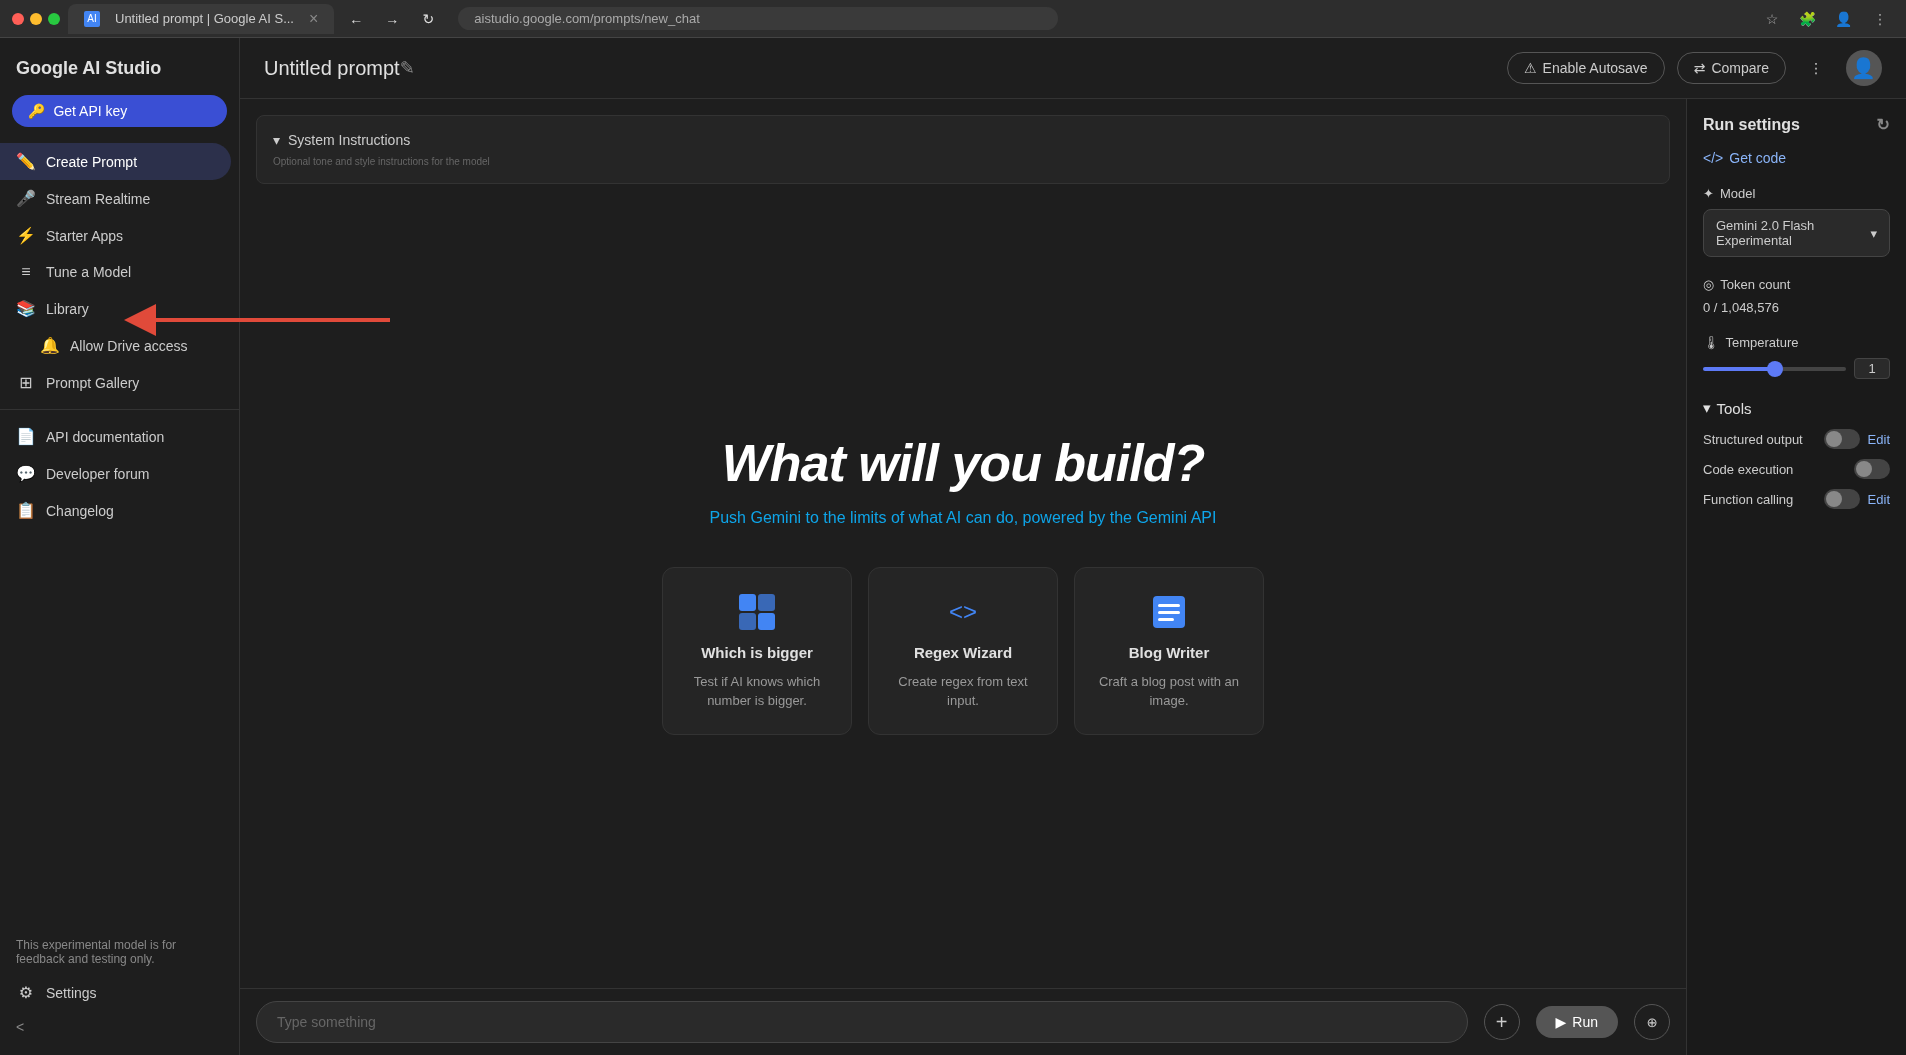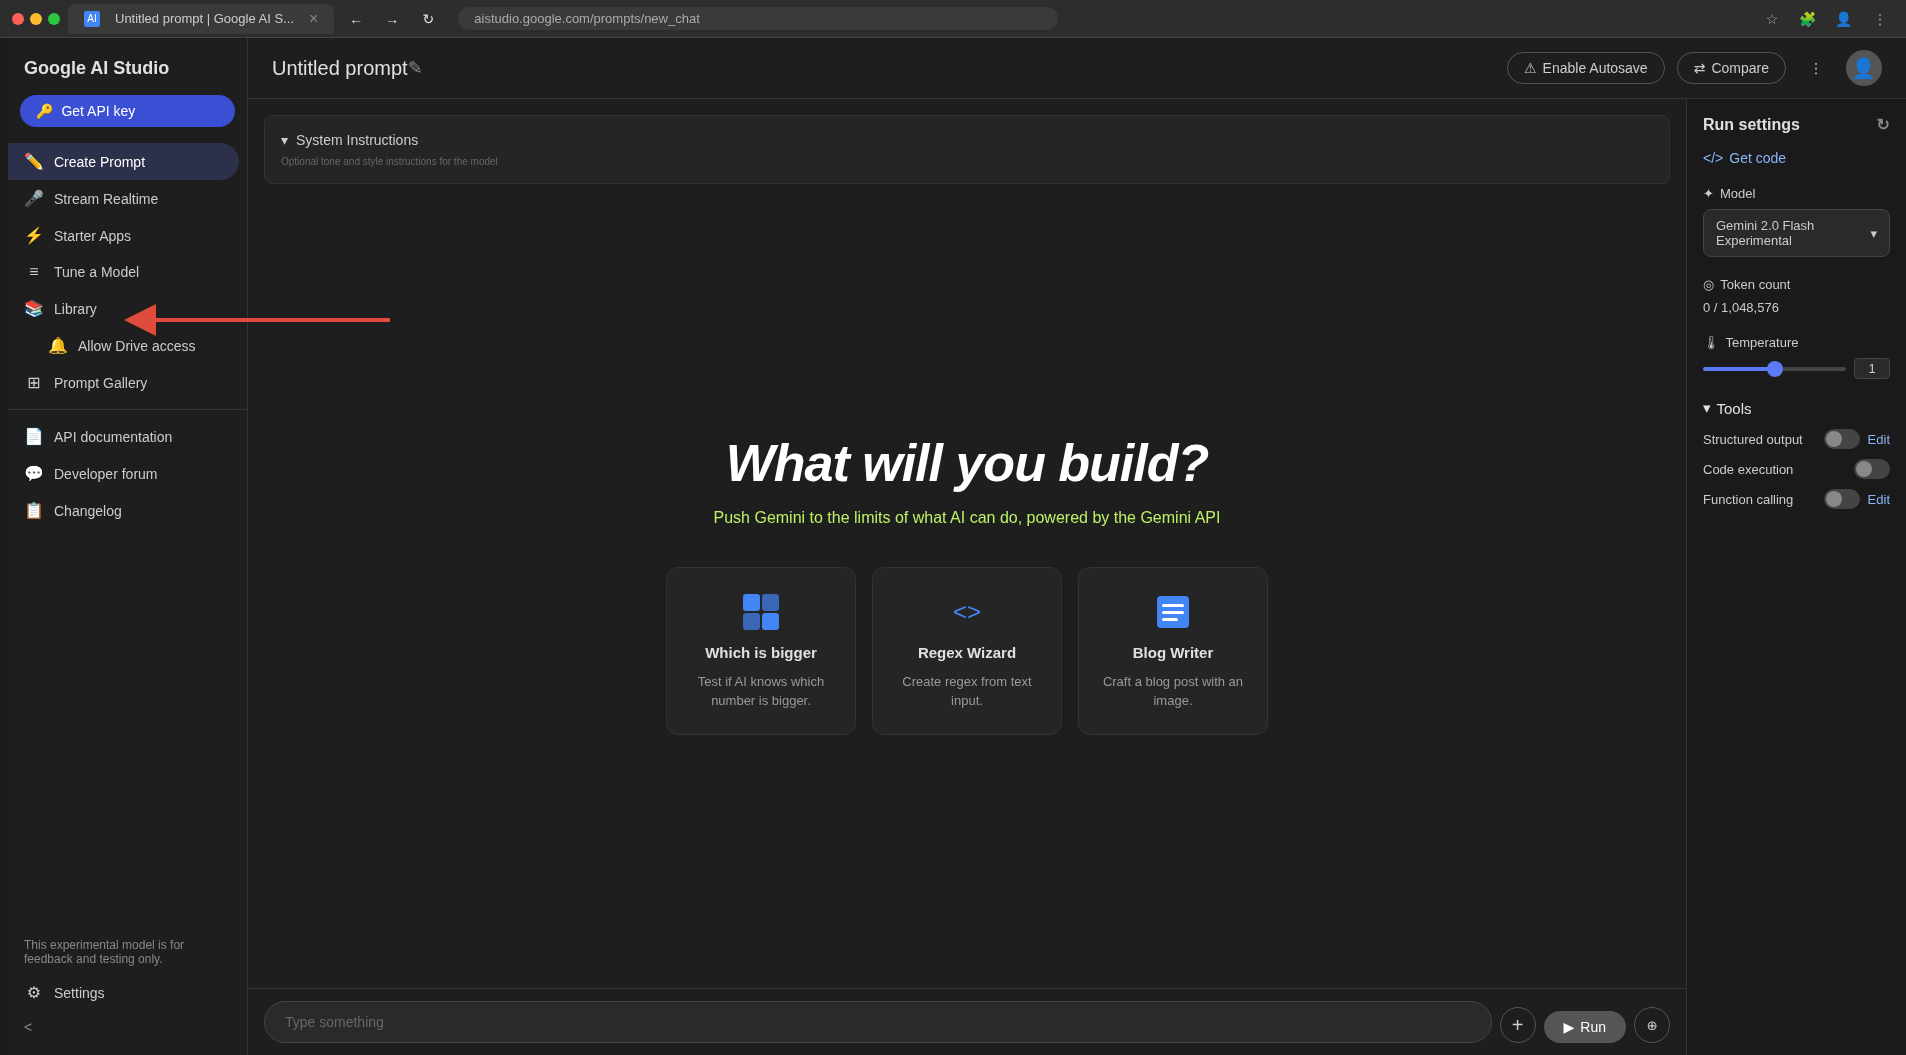--- a/index.html
+++ b/index.html
@@ -13,21 +13,21 @@
     .dot-yellow { background: #febc2e; }
     .dot-green { background: #28c840; }
     .browser-tab { background: #3a3a3a; border-radius: 8px 8px 0 0; padding: 6px 16px; display: flex; align-items: center; gap: 15px; font-size: 13px; color: #ccc; min-width: 200px; }
     .browser-tab .tab-favicon { width: 16px; height: 16px; background: #4285f4; border-radius: 2px; display: flex; align-items: center; justify-content: center; font-size: 10px; color: white; }
     .tab-close { margin-left: auto; color: #888; cursor: pointer; font-size: 16px; }
     .browser-address { background: #3a3a3a; border-radius: 20px; padding: 4px 16px; font-size: 13px; color: #aaa; flex: 1; max-width: 600px; margin: 0 8px; }
     .browser-actions { display: flex; gap: 8px; margin-left: auto; color: #aaa; }
     .browser-btn { width: 28px; height: 28px; border-radius: 50%; display: flex; align-items: center; justify-content: center; cursor: pointer; }
 
     
-    .app { display: flex; flex: 1; overflow: hidden; padding-left: 8px; }
+    .app { display: flex; flex: 1; overflow: hidden; }
 
     
     .sidebar { width: 240px; background: #1e1e1e; display: flex; flex-direction: column; border-right: 1px solid #333; flex-shrink: 0; padding: 12px 0; }
     .sidebar-logo { padding: 8px 16px 16px; font-size: 18px; font-weight: 600; color: #e0e0e0; }
     .sidebar-api-btn { margin: 0 12px 16px; background: #3a4fd4; color: white; border: none; border-radius: 20px; padding: 8px 16px; cursor: pointer; display: flex; align-items: center; gap: 8px; font-size: 14px; font-weight: 500; }
     .sidebar-item { display: flex; align-items: center; gap: 10px; padding: 9px 16px; cursor: pointer; border-radius: 0 20px 20px 0; margin-right: 8px; color: #ccc; font-size: 14px; transition: background 0.15s; }
     .sidebar-item.active { background: rgba(99,120,255,0.2); color: #fff; }
     .sidebar-item-icon { width: 20px; text-align: center; font-size: 16px; flex-shrink: 0; }
     .sidebar-sub-item { padding-left: 40px; }
     .sidebar-divider { height: 1px; background: #333; margin: 8px 0; }
@@ -50,30 +50,30 @@
     .prompt-area { flex: 1; display: flex; flex-direction: column; overflow: hidden; padding: 0; }
 
     
     .system-instructions { background: #252525; border-radius: 8px; margin: 16px; padding: 16px; border: 1px solid #333; flex-shrink: 0; }
     .sys-header { display: flex; align-items: center; gap: 8px; color: #ccc; font-size: 14px; font-weight: 500; cursor: pointer; }
     .sys-placeholder { color: #666; font-size: 10px; margin-top: 8px; }
 
     
     .hero-area { flex: 1; display: flex; flex-direction: column; align-items: center; justify-content: center; text-align: center; padding: 20px; }
     .hero-title { font-size: 52px; font-weight: 700; color: #ffffff; margin-bottom: 16px; letter-spacing: -1px; font-style: italic; }
-    .hero-subtitle { font-size: 16px; color: #bef264; margin-bottom: 40px; }
+    .hero-subtitle { font-size: 16px; color: #0ea5e9; margin-bottom: 40px; }
 
     
     .cards-row { display: flex; gap: 16px; margin-bottom: 20px; }
     .card { background: #252525; border: 1px solid #333; border-radius: 12px; padding: 24px 20px; width: 190px; cursor: pointer; display: flex; flex-direction: column; align-items: center; text-align: center; gap: 12px; transition: background 0.15s; }
     .card-title { font-size: 15px; font-weight: 600; color: #e0e0e0; }
     .card-desc { font-size: 13px; color: #999; line-height: 1.4; }
 
     
-    .input-area { padding: 12px 16px; border-top: 1px solid #333; display: flex; align-items: flex-end; gap: 8px; flex-shrink: 0; }
+    .input-area { padding: 12px 16px; border-top: 1px solid #333; display: flex; align-items: center; gap: 16px; flex-shrink: 0; }
     .prompt-input { flex: 1; background: #2a2a2a; border: 1px solid #444; border-radius: 24px; padding: 12px 20px; color: #ccc; font-size: 14px; outline: none; }
     .prompt-input::placeholder { color: #666; }
     .input-add-btn { width: 36px; height: 36px; border-radius: 50%; border: 1px solid #555; background: transparent; color: #ccc; cursor: pointer; display: flex; align-items: center; justify-content: center; font-size: 20px; }
     .run-btn { display: flex; align-items: center; gap: 6px; background: #555; color: #fff; border: none; border-radius: 20px; padding: 8px 20px; cursor: pointer; font-size: 14px; font-weight: 500; }
     .input-extra-btn { width: 36px; height: 36px; border-radius: 50%; background: transparent; border: 1px solid #555; color: #ccc; cursor: pointer; display: flex; align-items: center; justify-content: center; }
 
     
     .right-panel { width: 200px; background: #1a1a1a; border-left: 1px solid #333; padding: 16px; overflow-y: auto; flex-shrink: 0; }
     .panel-title { font-size: 16px; font-weight: 600; color: #e0e0e0; margin-bottom: 16px; display: flex; align-items: center; justify-content: space-between; }
     .panel-section { margin-bottom: 20px; }

